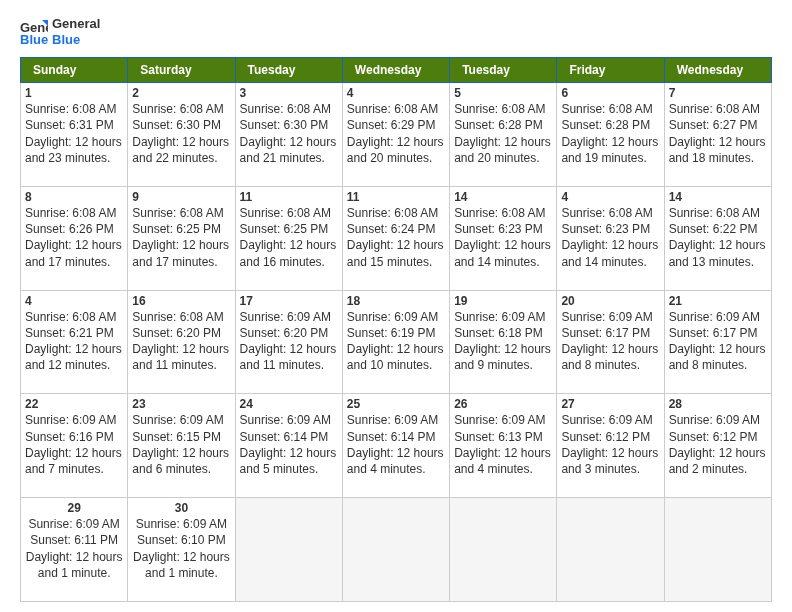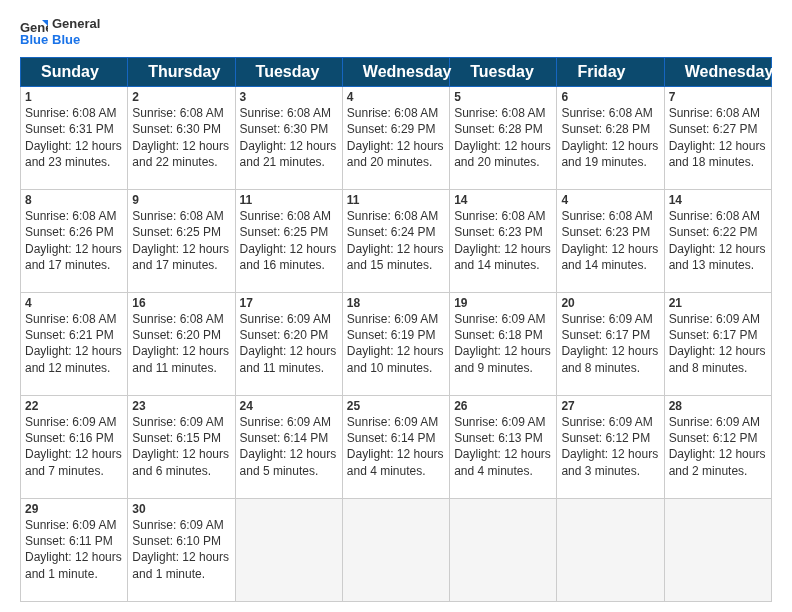--- a/index.html
+++ b/index.html
@@ -46,25 +46,25 @@
       color: #555;
     }
     .calendar {
       flex: 1;
       border: 1px solid #ccc;
       border-collapse: collapse;
       width: 100%;
       table-layout: fixed;
     }
     .calendar th {
-      background: #0c4a6e;
+      background: #4d7c0f;
       color: #fff;
-      font-size: 16px;
+      font-size: 12px;
       font-weight: bold;
-      padding: 5px 20px;
+      padding: 5px 12px;
       text-align: left;
       border: 1px solid #1565c0;
     }
     .calendar td {
       vertical-align: top;
       border: 1px solid #ccc;
       padding: 3px 4px;
       font-size: 9.5px;
       color: #333;
       height: 82px;
@@ -82,20 +82,21 @@
     .day-info {
       font-size: 12px;
       color: #333;
       line-height: 1.35;
     }
     tr.week-row td {
       height: 82px;
     }
     .last-row td {
       height: 70px;
+      text-align: center;
     }
   </style>
 </head>
 <body>
 
 <div class="page">
   <div class="header">
     <div class="logo">
       <svg class="logo-icon" viewBox="0 0 28 28">
         <text x="0" y="14" font-size="13" font-weight="bold" fill="#333">General</text>
@@ -110,21 +111,21 @@
     <div class="title-block">
       <div class="main-title"></div>
       <div class="subtitle"></div>
     </div>
   </div>
 
   <table class="calendar">
     <thead>
       <tr>
       <th>Sunday</th>
-          <th>Thursday</th>
+          <th>Saturday</th>
           <th>Tuesday</th>
           <th>Wednesday</th>
           <th>Tuesday</th>
           <th>Friday</th>
           <th>Wednesday</th>
         </tr>
     </thead>
     <tbody id="calendar-body">
     <tr class="week-row">
           <td>

